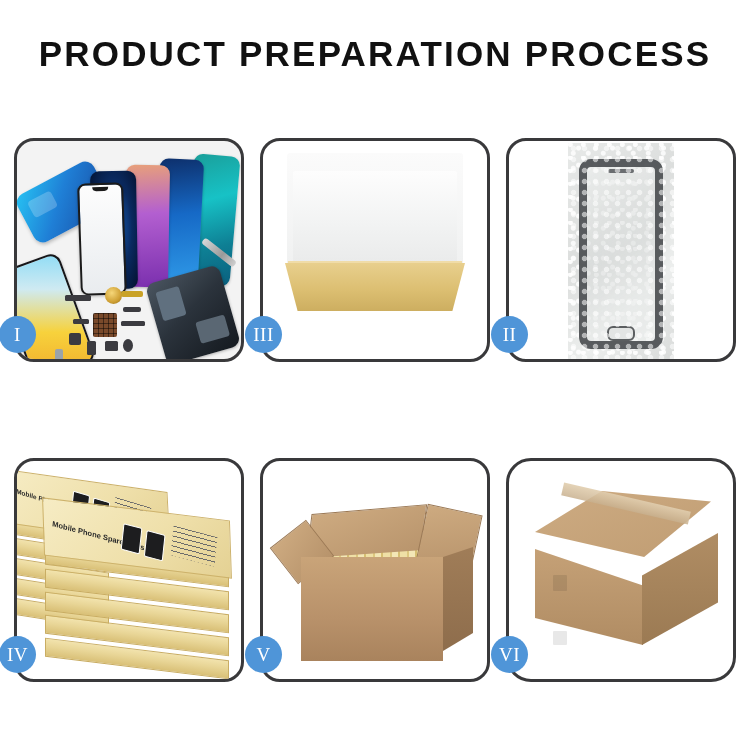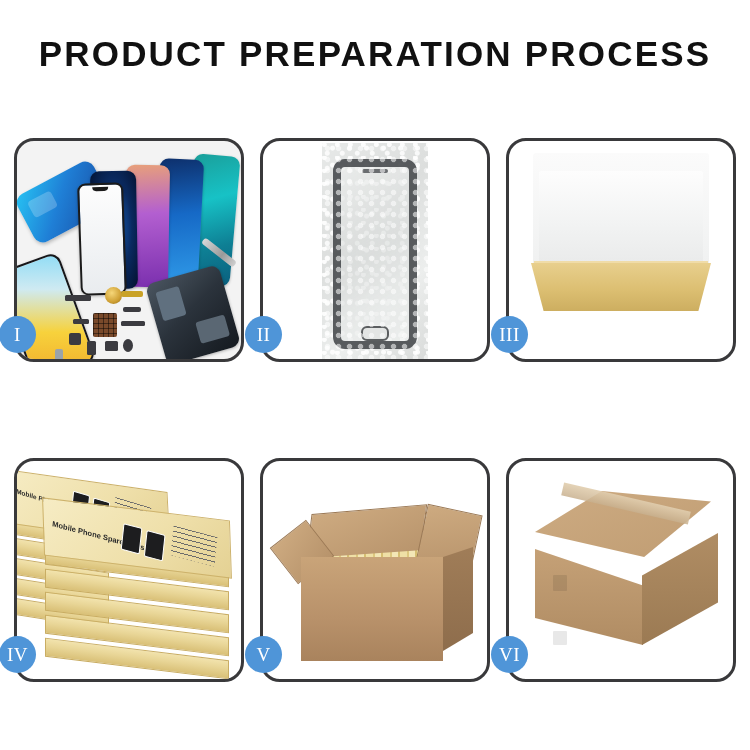--- a/index.html
+++ b/index.html
@@ -314,21 +314,21 @@
   .flap-left { left: 16px; top: 68px; width: 44px; height: 44px; transform: rotate(-38deg); }
   .flap-right { left: 158px; top: 48px; width: 54px; height: 58px; transform: rotate(12deg); }
   .inner-boxes {
     position: absolute; left: 52px; top: 92px; width: 130px; height: 48px;
     background: repeating-linear-gradient(95deg,
       #efe0a6 0 7px, #ddc87f 7px 9px, #f3e7b6 9px 15px, #d6bf72 15px 17px);
     transform: skewY(-4deg);
   }
 
   
-  .p6 { background: #ffffff; }
+  .p6 { background: #ffffff; border-radius: 25px; }
   .sealed-top {
     position: absolute; left: 26px; top: 30px; width: 176px; height: 66px;
     background: linear-gradient(160deg,#cdab82 0%, #c09d73 100%);
     clip-path: polygon(38% 0, 100% 16%, 62% 100%, 0 62%);
   }
   .sealed-front {
     position: absolute; left: 26px; top: 88px; width: 108px; height: 96px;
     background: linear-gradient(180deg,#c5a177 0%, #b08c63 100%);
     clip-path: polygon(0 0, 100% 38%, 100% 100%, 0 72%);
   }
@@ -383,47 +383,47 @@
           <div class="part" style="left:104px; top:180px; width:24px; height:5px;"></div>
           <div class="part" style="left:38px; top:208px; width:8px; height:12px; border-radius:2px; background:#9aa3ab;"></div>
           <div class="chassis"></div>
           <div class="screwdriver"></div>
         </div>
       </div>
       <div class="badge">I</div>
       <span class="sr">Phone display assemblies and spare parts</span>
     </div>
 
-    <div class="panel p2">
-      <div class="panel-inner">
-        <div class="film">
-          <div class="glass"></div>
-          <div class="earpiece"></div>
-          <div class="home"></div>
-          <div class="bubbles"></div>
-        </div>
-      </div>
-      <div class="badge">II</div>
-      <span class="sr">Screen wrapped in protective bubble film</span>
-    </div>
-
     <div class="panel p3">
       <div class="panel-inner">
         <div class="lidback"></div>
         <div class="foam"></div>
         <div class="trayband"></div>
         <div class="prod">
           <div class="redmark"></div>
         </div>
         <div class="tray"></div>
       </div>
       <div class="badge">III</div>
       <span class="sr">Wrapped screen placed in foam-lined kraft box</span>
     </div>
 
+    <div class="panel p2">
+      <div class="panel-inner">
+        <div class="film">
+          <div class="glass"></div>
+          <div class="earpiece"></div>
+          <div class="home"></div>
+          <div class="bubbles"></div>
+        </div>
+      </div>
+      <div class="badge">II</div>
+      <span class="sr">Screen wrapped in protective bubble film</span>
+    </div>
+
     <div class="panel p4">
       <div class="panel-inner">
         <div class="boxstack">
 
           <div class="ybox" style="left:-6px; top:64px; width:96px; height:15px; transform:skewY(9deg);"></div>
           <div class="ybox" style="left:-6px; top:84px; width:96px; height:15px; transform:skewY(9deg);"></div>
           <div class="ybox" style="left:-6px; top:104px; width:96px; height:15px; transform:skewY(9deg);"></div>
           <div class="ybox" style="left:-6px; top:124px; width:96px; height:15px; transform:skewY(9deg);"></div>
           <div class="ybox" style="left:-6px; top:144px; width:96px; height:15px; transform:skewY(9deg);"></div>
 

